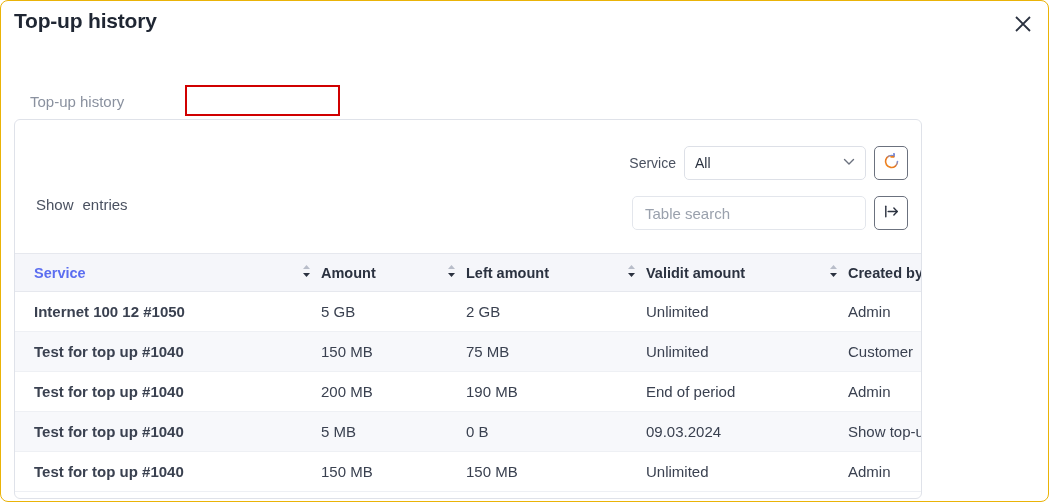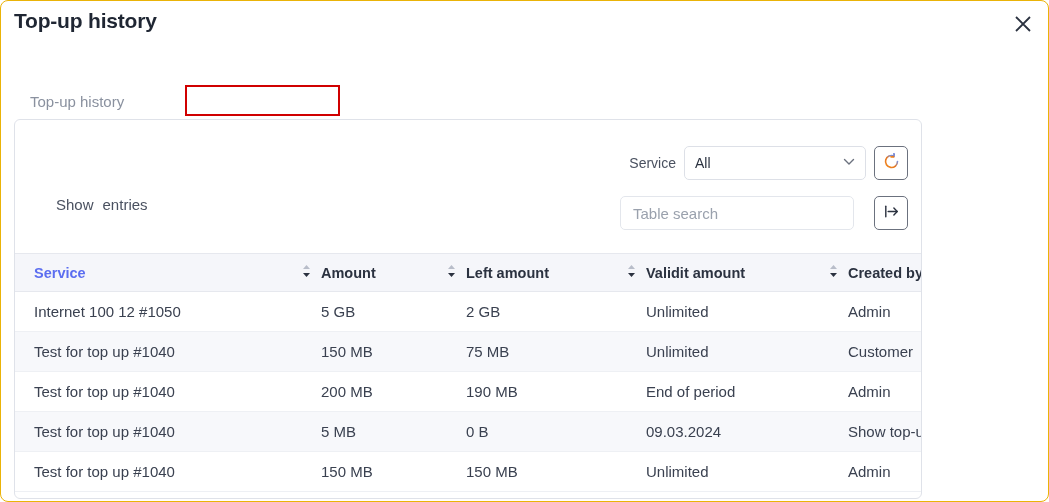--- a/index.html
+++ b/index.html
@@ -99,35 +99,35 @@
     width: 34px; height: 34px;
     border: 1px solid #6b717e;
     border-radius: 5px;
     background: #fff;
     display: flex; align-items: center; justify-content: center;
     cursor: pointer;
   }
   .show-entries {
     position: absolute; left: 21px; top: 76px;
     display: flex; align-items: center; gap: 9px;
-    font-size: 15px; color: #4a5160; margin-left: 20px;
+    font-size: 15px; color: #4a5160;
   }
   .entries-select {
     width: 63px; height: 34px;
     border: 1px solid #dde0e7;
     border-radius: 5px;
     background: #fff;
     display: flex; align-items: center; justify-content: center;
     gap: 5px;
     font-size: 15px; color: #2b3240; font-weight: 500;
     cursor: pointer;
   }
   .search-row {
     position: absolute; right: 13px; top: 76px;
-    display: flex; align-items: center; gap: 20px;
+    display: flex; align-items: center; gap: 8px;
   }
   .search-input {
     width: 234px; height: 34px;
     border: 1px solid #e3e6ec;
     border-radius: 5px;
     background: #fff;
     padding: 0 12px;
     font-size: 15px;
     color: #2b3240;
     font-family: "Liberation Sans", sans-serif;
@@ -160,21 +160,21 @@
   tbody td {
     height: 40px;
     font-size: 15px;
     color: #3a4150;
     padding: 0 10px 0 0;
     border-bottom: 1px solid #eef0f4;
     white-space: nowrap;
     overflow: hidden;
     text-overflow: ellipsis;
   }
-  tbody td:first-child { padding-left: 19px; }
+  tbody td:first-child { padding-left: 19px; font-weight: bold; }
   tbody tr:nth-child(even) { background: #f7f8fb; }
   tbody tr:nth-child(odd)  { background: #ffffff; }
   .col-service { width: 306px; }
   .col-amount  { width: 145px; }
   .col-left    { width: 180px; }
   .col-valid   { width: 202px; }
   .col-created { width: 179px; }
 </style>
 </head>
 <body>

